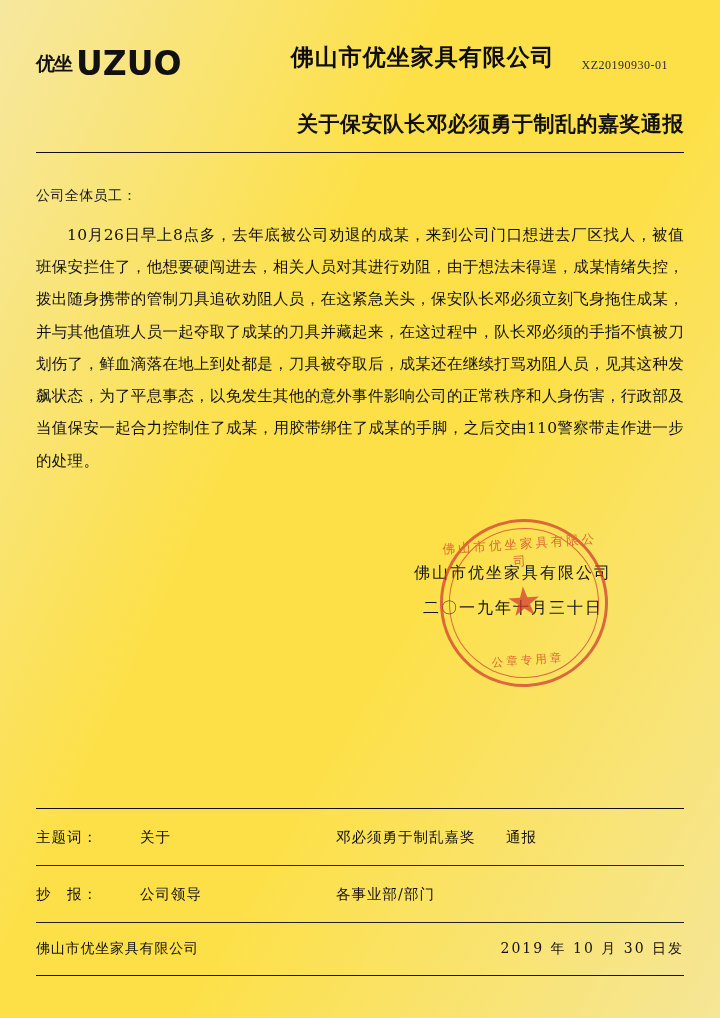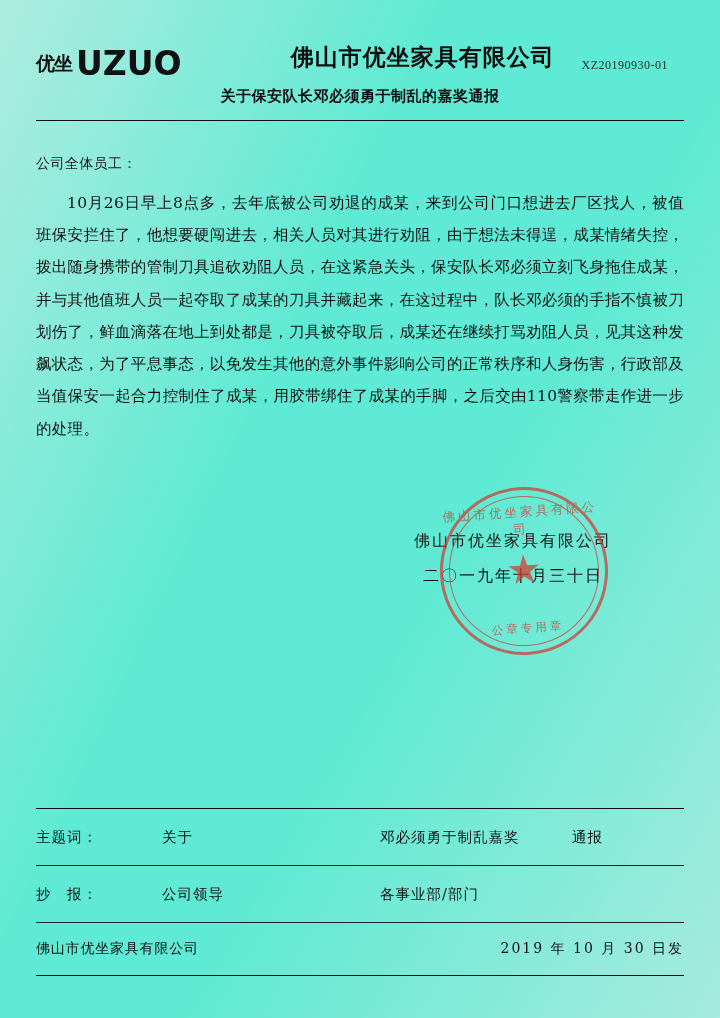--- a/index.html
+++ b/index.html
@@ -11,21 +11,21 @@
     height: 1018px;
     background: #ffffff;
     font-family: "Liberation Serif", "DejaVu Serif", serif;
     color: #1a1a1a;
     overflow: hidden;
   }
   .page {
     position: relative;
     width: 720px;
     height: 1018px;
-    background: #5eead4;
+    background: #fde047;
     box-sizing: border-box;
     padding: 0;
   }
   
   .page::before {
     content: "";
     position: absolute;
     inset: 0;
     background:
       linear-gradient(115deg, rgba(240,238,232,0.55) 0%, rgba(255,255,255,0) 38%),
@@ -82,26 +82,26 @@
   .doc-number {
     position: absolute;
     right: 52px;
     top: 58px;
     font-family: "Liberation Serif", serif;
     font-size: 12px;
     color: #2a2a2a;
     letter-spacing: 0.5px;
   }
   .subject-line {
-    text-align: center;
-    font-family: "DejaVu Serif", serif;
-    font-size: 15px;
-    font-weight: bold;
-    color: #111;
-    margin-top: 1px;
+    text-align: right;
+    font-family: "DejaVu Serif", serif;
+    font-size: 21px;
+    font-weight: bold;
+    color: #111;
+    margin-top: 24px;
     letter-spacing: 0.5px;
   }
   .rule-top {
     border: none;
     border-top: 1.6px solid #111;
     margin: 0 36px;
     position: relative;
     z-index: 1;
   }
   .rule-spacer-top { margin-top: 14px; }
@@ -207,21 +207,20 @@
     border-top: 1px solid #222;
   }
   .foot-row {
     display: flex;
     align-items: center;
     height: 40px;
     font-family: "DejaVu Serif", serif;
     font-size: 14.5px;
     letter-spacing: 1px;
     color: #111;
-    gap: 22px;
   }
   .fr-label { width: 104px; }
   .fr-mid   { width: 196px; }
   .fr-mid2  { width: 170px; }
   .foot-row-last {
     display: flex;
     align-items: center;
     justify-content: space-between;
     height: 36px;
     font-family: "DejaVu Serif", serif;

